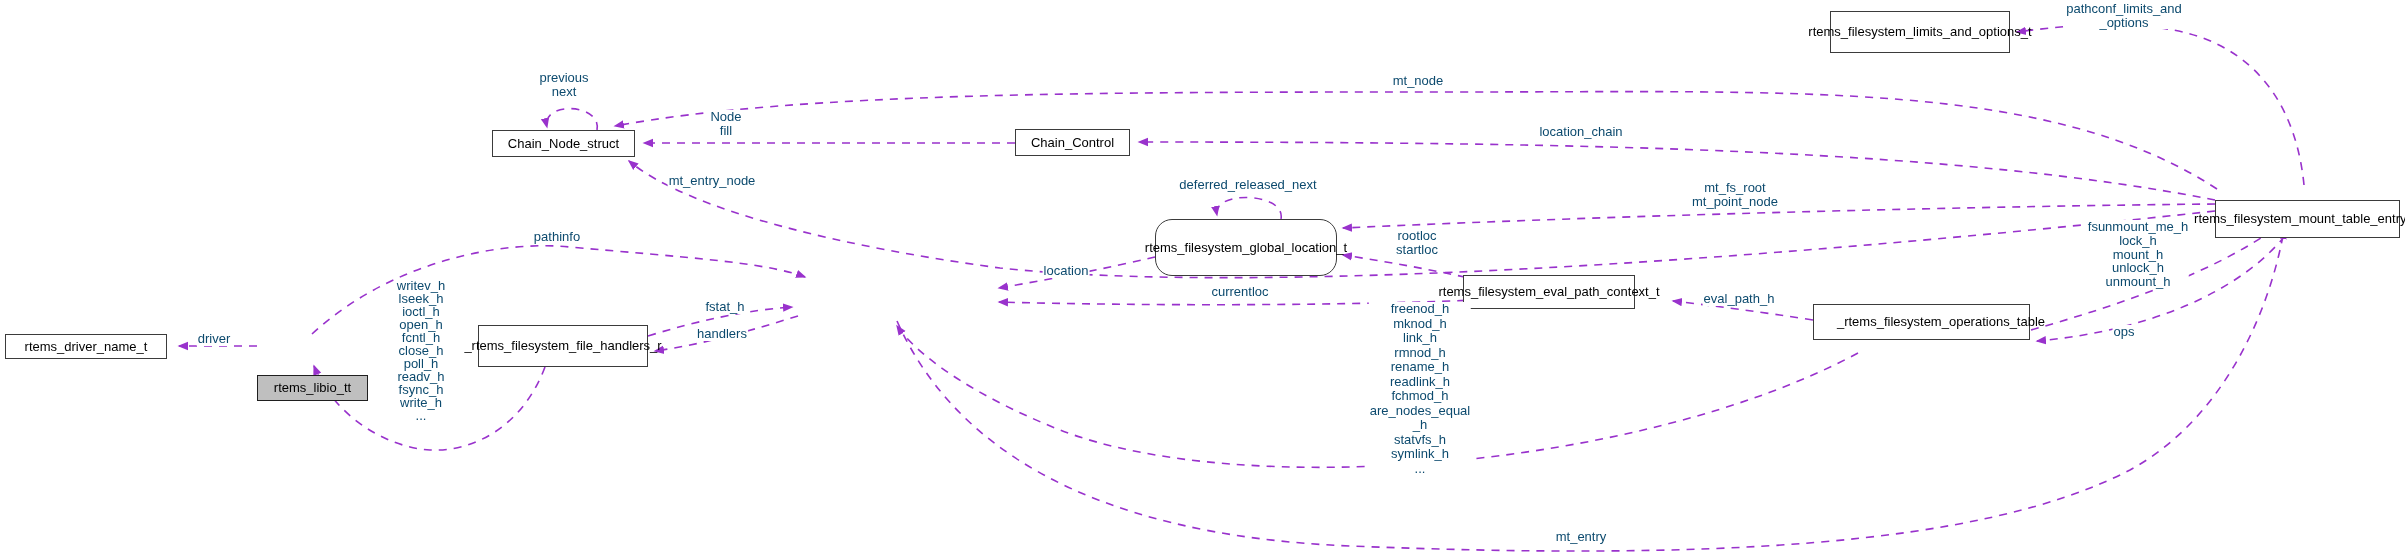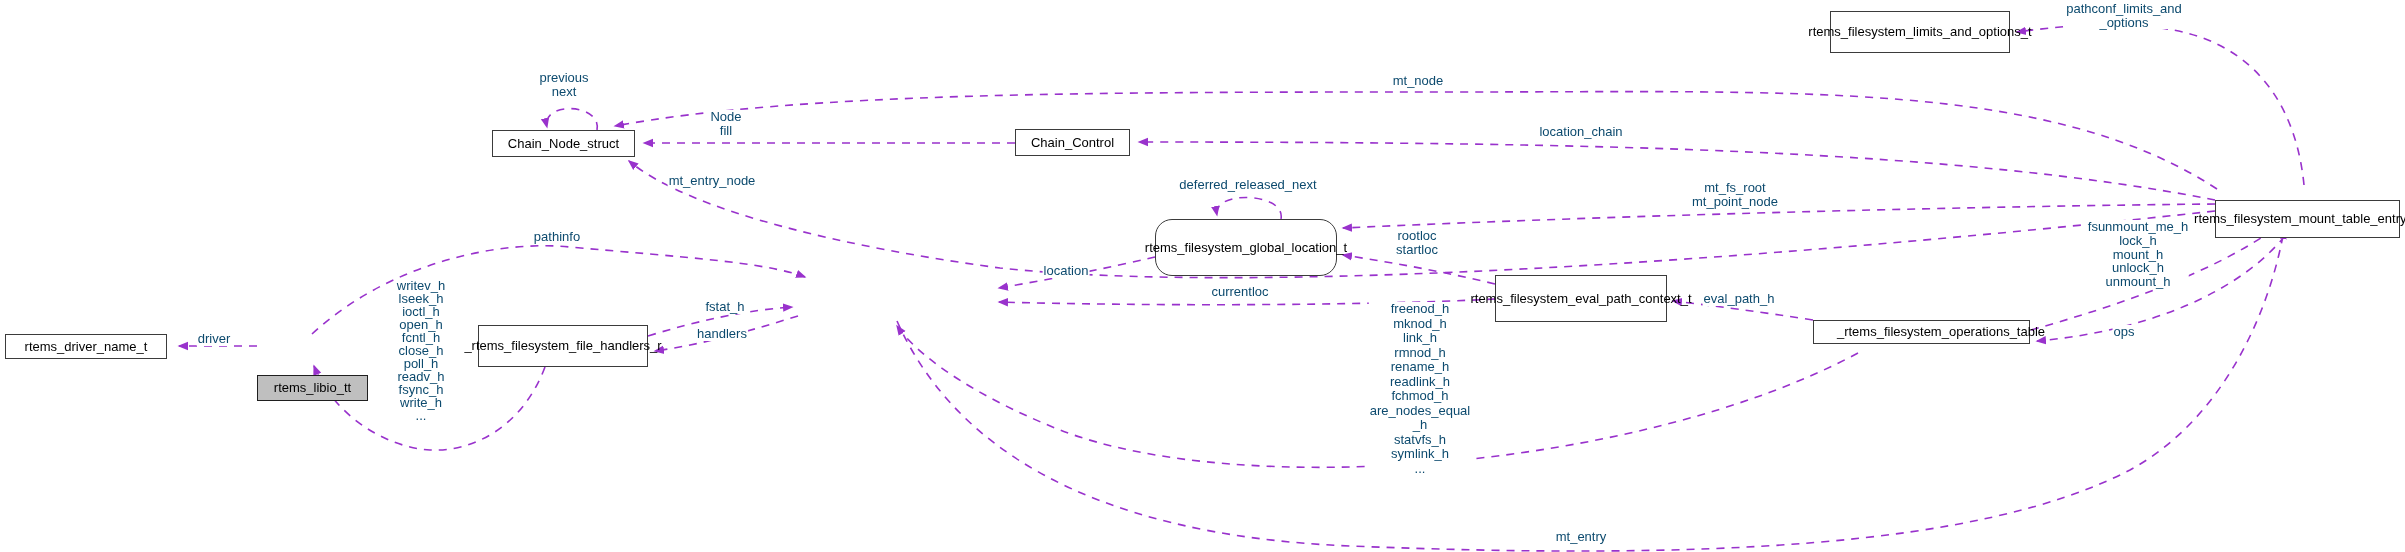--- a/index.html
+++ b/index.html
@@ -92,25 +92,25 @@
     <div class="node" style="left: 492px; top: 130px; width: 143px; height: 27px;">
       <div>Chain_Node_struct</div>
     </div>
     <div class="node" style="left: 1015px; top: 129px; width: 115px; height: 27px;">
       <div>Chain_Control</div>
     </div>
     <div class="node" style="left: 1155px; top: 219px; width: 182px; height: 57px; border-radius: 17px;">
       <div>rtems_filesystem_global</div>
       <div>_location_t</div>
     </div>
-    <div class="node" style="left: 1495px; top: 275px; width: 172px; height: 47px;">
+    <div class="node" style="left: 1463px; top: 275px; width: 172px; height: 34px;">
       <div>rtems_filesystem_eval</div>
       <div>_path_context_t</div>
     </div>
-    <div class="node" style="left: 1813px; top: 320px; width: 217px; height: 24px; padding-left: 39px;">
+    <div class="node" style="left: 1813px; top: 304px; width: 217px; height: 36px; padding-left: 39px;">
       <div>_rtems_filesystem_operations</div>
       <div>_table</div>
     </div>
     <div class="node" style="left: 1830px; top: 11px; width: 180px; height: 42px;">
       <div>rtems_filesystem_limits</div>
       <div>_and_options_t</div>
     </div>
     <div class="node" style="left: 2215px; top: 185px; width: 185px; height: 38px; margin-top: 15px;">
       <div>rtems_filesystem_mount</div>
       <div>_table_entry_tt</div>

